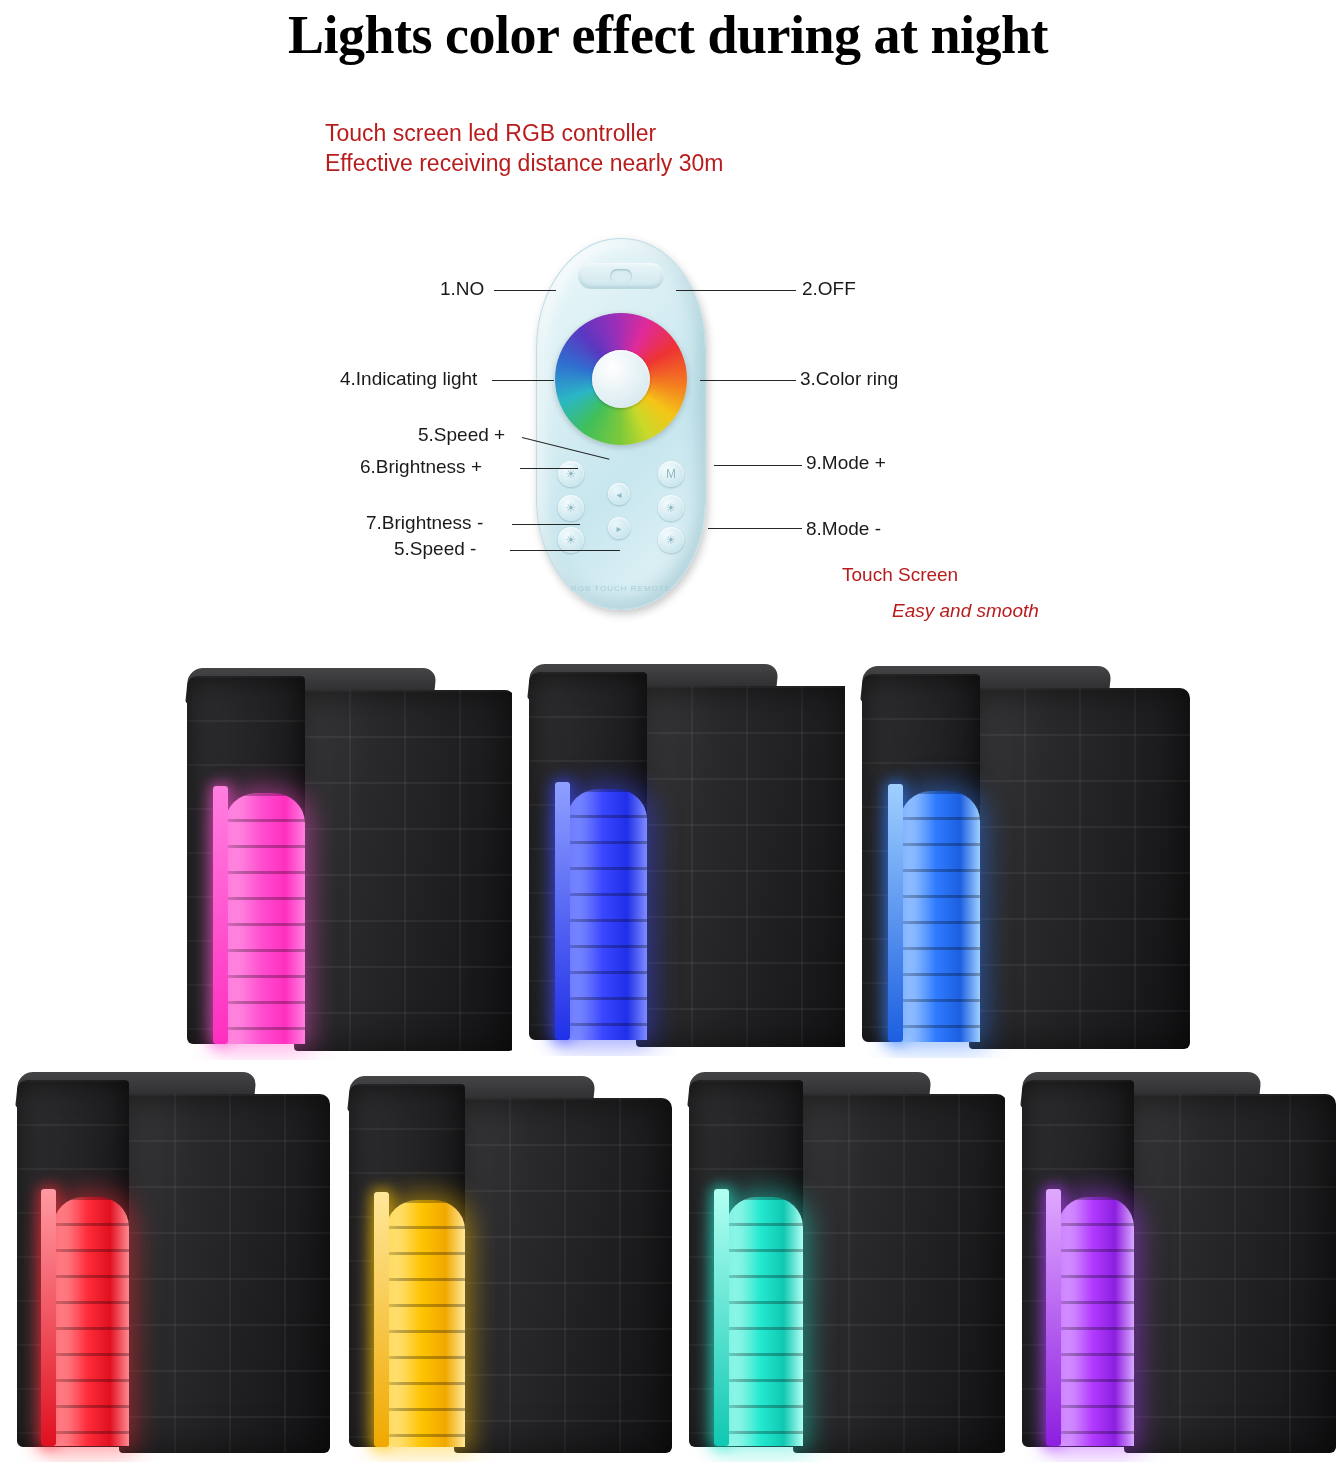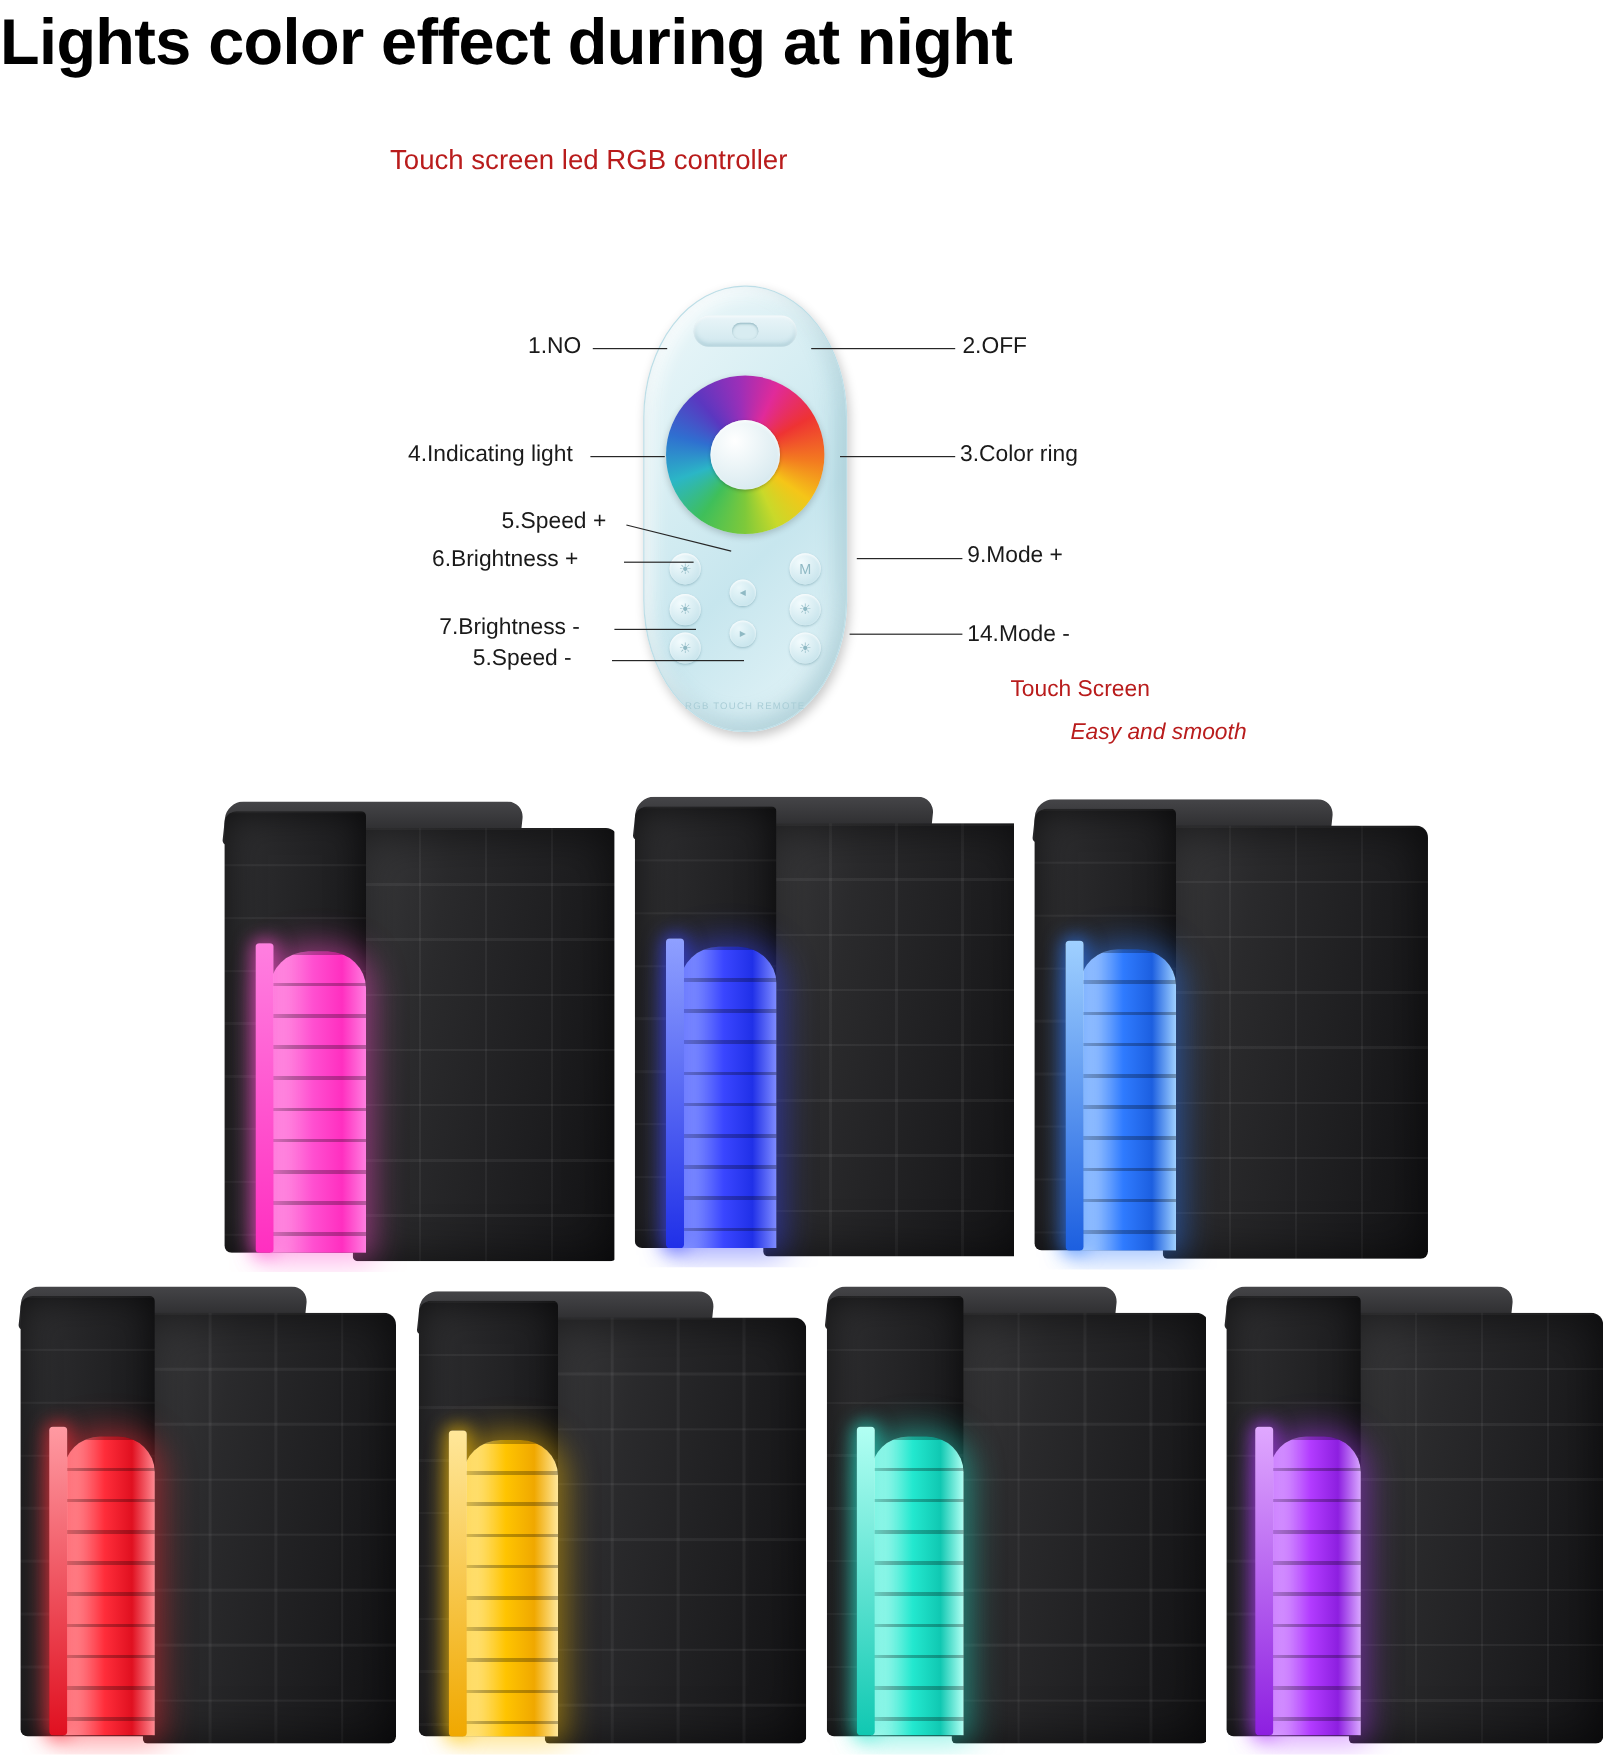--- a/index.html
+++ b/index.html
@@ -10,25 +10,26 @@
     font-family:"Liberation Sans", sans-serif;
     position:relative;
     overflow:hidden;
   }
   
   .title{
     position:absolute;
     top:4px;
     left:0;
     width:1336px;
+    text-align:center;
     font-size:54px;
     font-weight:bold;
     color:#000000;
     letter-spacing:-0.5px;
-    font-family:Liberation Sans, sans-serif;
+    font-family:Liberation Serif, serif;
   }
   
   .spec{
     position:absolute;
     left:325px;
     top:118px;
     color:#b91c1c;
     font-size:23px;
     line-height:30px;
     font-family:"Liberation Sans", sans-serif;
@@ -234,20 +235,21 @@
     filter:blur(.4px);
   }
 </style>
 </head>
 <body>
 
 <div class="title">Lights color effect during at night</div>
 
 <div class="spec">
   <div>Touch screen led RGB controller</div>
+  <div>Effective receiving distance nearly 30m</div>
 </div>
 
 <div class="remote-wrap">
 
   <div class="remote">
     <div class="top-slot"></div>
     <div class="color-ring"></div>
     <div class="btn-grid">
       <div class="rbtn p1">☀</div>
       <div class="rbtn p2">M</div>
@@ -281,21 +283,21 @@
 
   <div class="lbl" style="left:802px;top:48px;">2.OFF</div>
   <div class="leader" style="left:676px;top:60px;width:120px;"></div>
 
   <div class="lbl" style="left:800px;top:138px;">3.Color ring</div>
   <div class="leader" style="left:700px;top:150px;width:96px;"></div>
 
   <div class="lbl" style="left:806px;top:222px;">9.Mode +</div>
   <div class="leader" style="left:714px;top:235px;width:88px;"></div>
 
-  <div class="lbl" style="left:806px;top:288px;">14.Mode -</div>
+  <div class="lbl" style="left:806px;top:288px;">8.Mode -</div>
   <div class="leader" style="left:708px;top:298px;width:94px;"></div>
 
   <div class="note" style="left:842px;top:334px;">Touch Screen</div>
   <div class="note" style="left:892px;top:370px;font-style:italic;">Easy and smooth</div>
 </div>
 
 <div class="grid">
 
   <div class="row row1">
 

